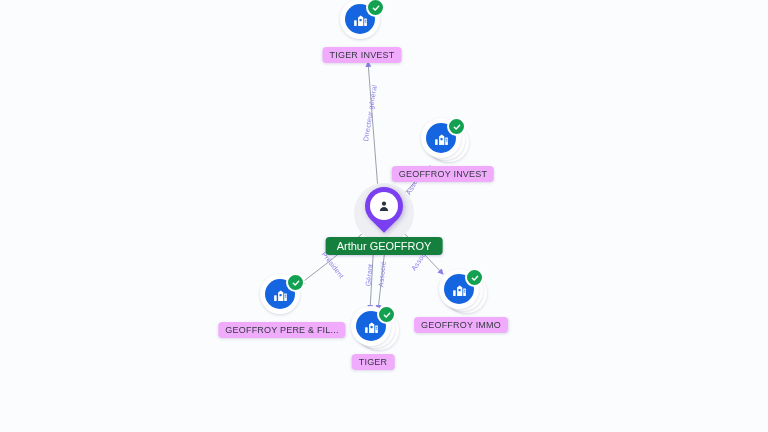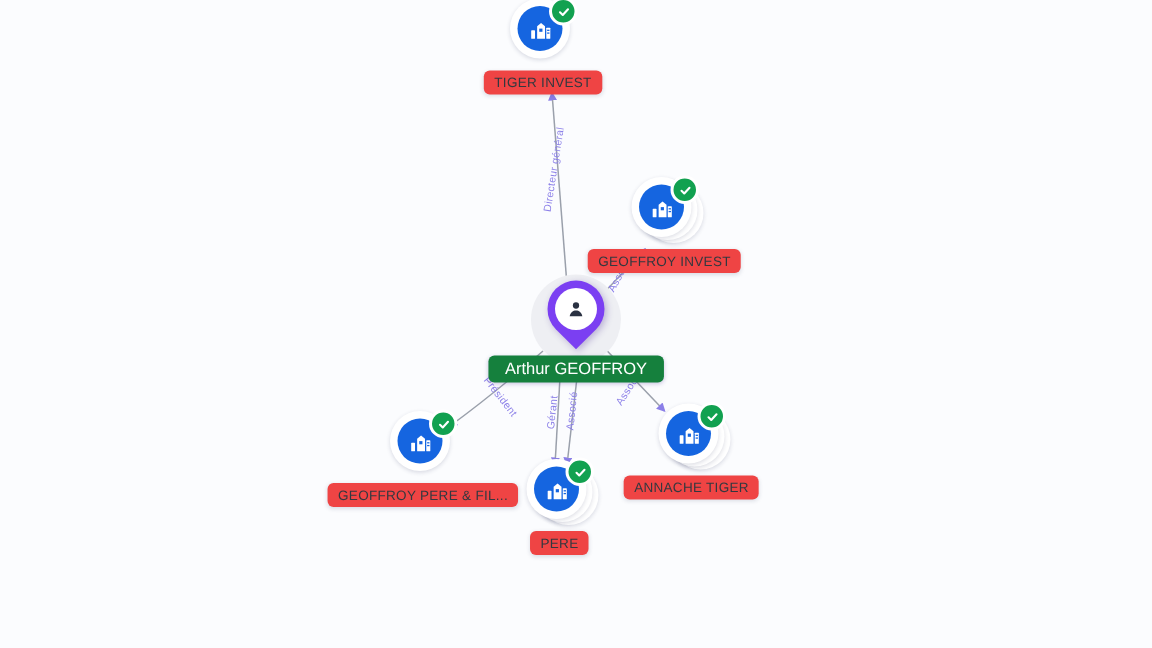--- a/index.html
+++ b/index.html
@@ -64,21 +64,21 @@
     border: 2px solid #ffffff;
     display: flex;
     align-items: center;
     justify-content: center;
   }
   .node-label {
     position: absolute;
     top: 26px;
     left: 50%;
     transform: translateX(-50%);
-    background: #ef4444;
+    background: #f0abfc;
     color: #33383f;
     font-size: 9px;
     letter-spacing: 0.2px;
     white-space: nowrap;
     padding: 3px 7px;
     border-radius: 4px;
     box-shadow: 0 1px 3px rgba(30,40,80,0.15);
   }
 
   
@@ -230,21 +230,21 @@
           <rect x="18" y="15" width="2.2" height="1.2" fill="#1565e0"></rect>
           <rect x="10.6" y="11.4" width="3" height="3" fill="#1565e0"></rect>
         </svg>
       </div>
       <div class="verified-badge">
         <svg width="8" height="8" viewBox="0 0 24 24" fill="none" stroke="#ffffff" stroke-width="4.2" stroke-linecap="round" stroke-linejoin="round">
           <path d="M4 12.5 L9.5 18 L20 6.5"></path>
         </svg>
       </div>
     </div>
-    <div class="node-label">ANNACHE TIGER</div>
+    <div class="node-label">GEOFFROY IMMO</div>
   </div>
 
   <div class="node" style="left:373px; top:328px;">
     <div class="company-stack">
       <div class="card c3"></div>
       <div class="card c2"></div>
       <div class="card c1"></div>
       <div class="company-disc">
         <svg width="17" height="17" viewBox="0 0 24 24" fill="#ffffff">
           <rect x="3" y="13" width="3.6" height="8" rx="0.6"></rect>
@@ -254,21 +254,21 @@
           <rect x="18" y="15" width="2.2" height="1.2" fill="#1565e0"></rect>
           <rect x="10.6" y="11.4" width="3" height="3" fill="#1565e0"></rect>
         </svg>
       </div>
       <div class="verified-badge">
         <svg width="8" height="8" viewBox="0 0 24 24" fill="none" stroke="#ffffff" stroke-width="4.2" stroke-linecap="round" stroke-linejoin="round">
           <path d="M4 12.5 L9.5 18 L20 6.5"></path>
         </svg>
       </div>
     </div>
-    <div class="node-label">PERE</div>
+    <div class="node-label">TIGER</div>
   </div>
 
   <div class="node" style="left:282px; top:296px;">
     <div class="company-stack">
       <div class="card c1"></div>
       <div class="company-disc">
         <svg width="17" height="17" viewBox="0 0 24 24" fill="#ffffff">
           <rect x="3" y="13" width="3.6" height="8" rx="0.6"></rect>
           <path d="M8.6 9.2 L12.3 6.2 L16 9.2 L16 21 L8.6 21 Z"></path>
           <rect x="17.2" y="10.5" width="3.8" height="10.5" rx="0.6"></rect>

